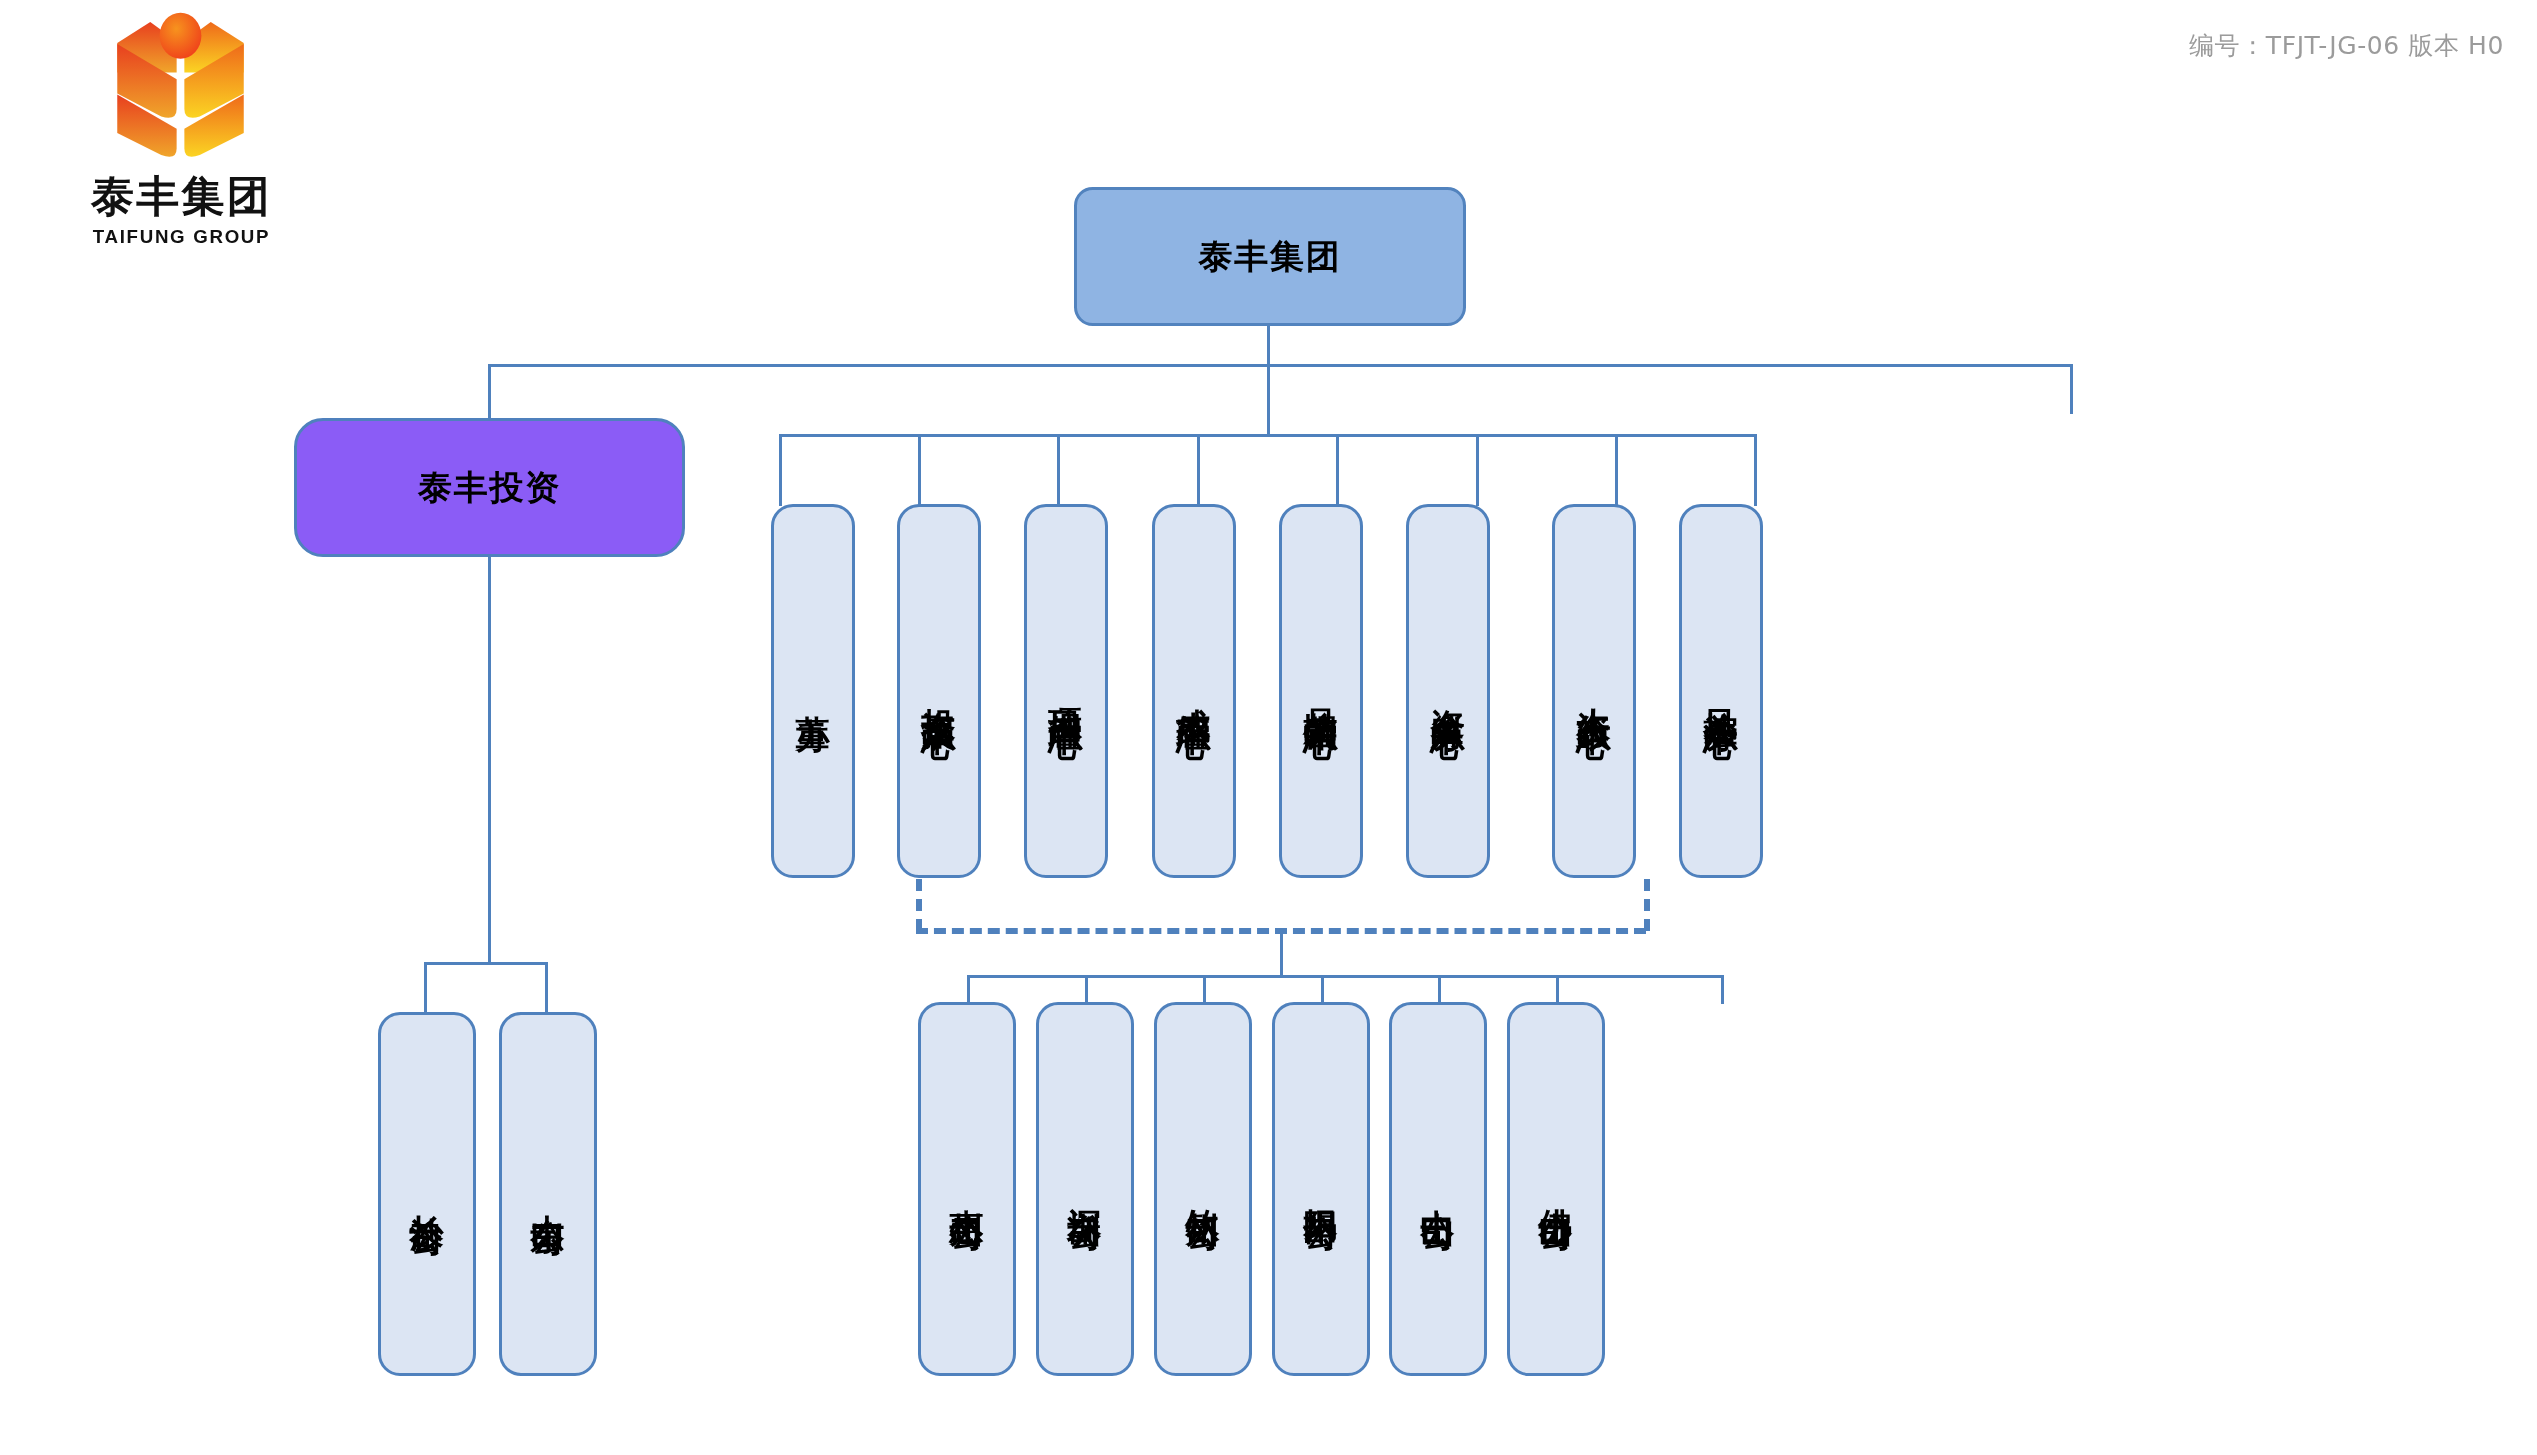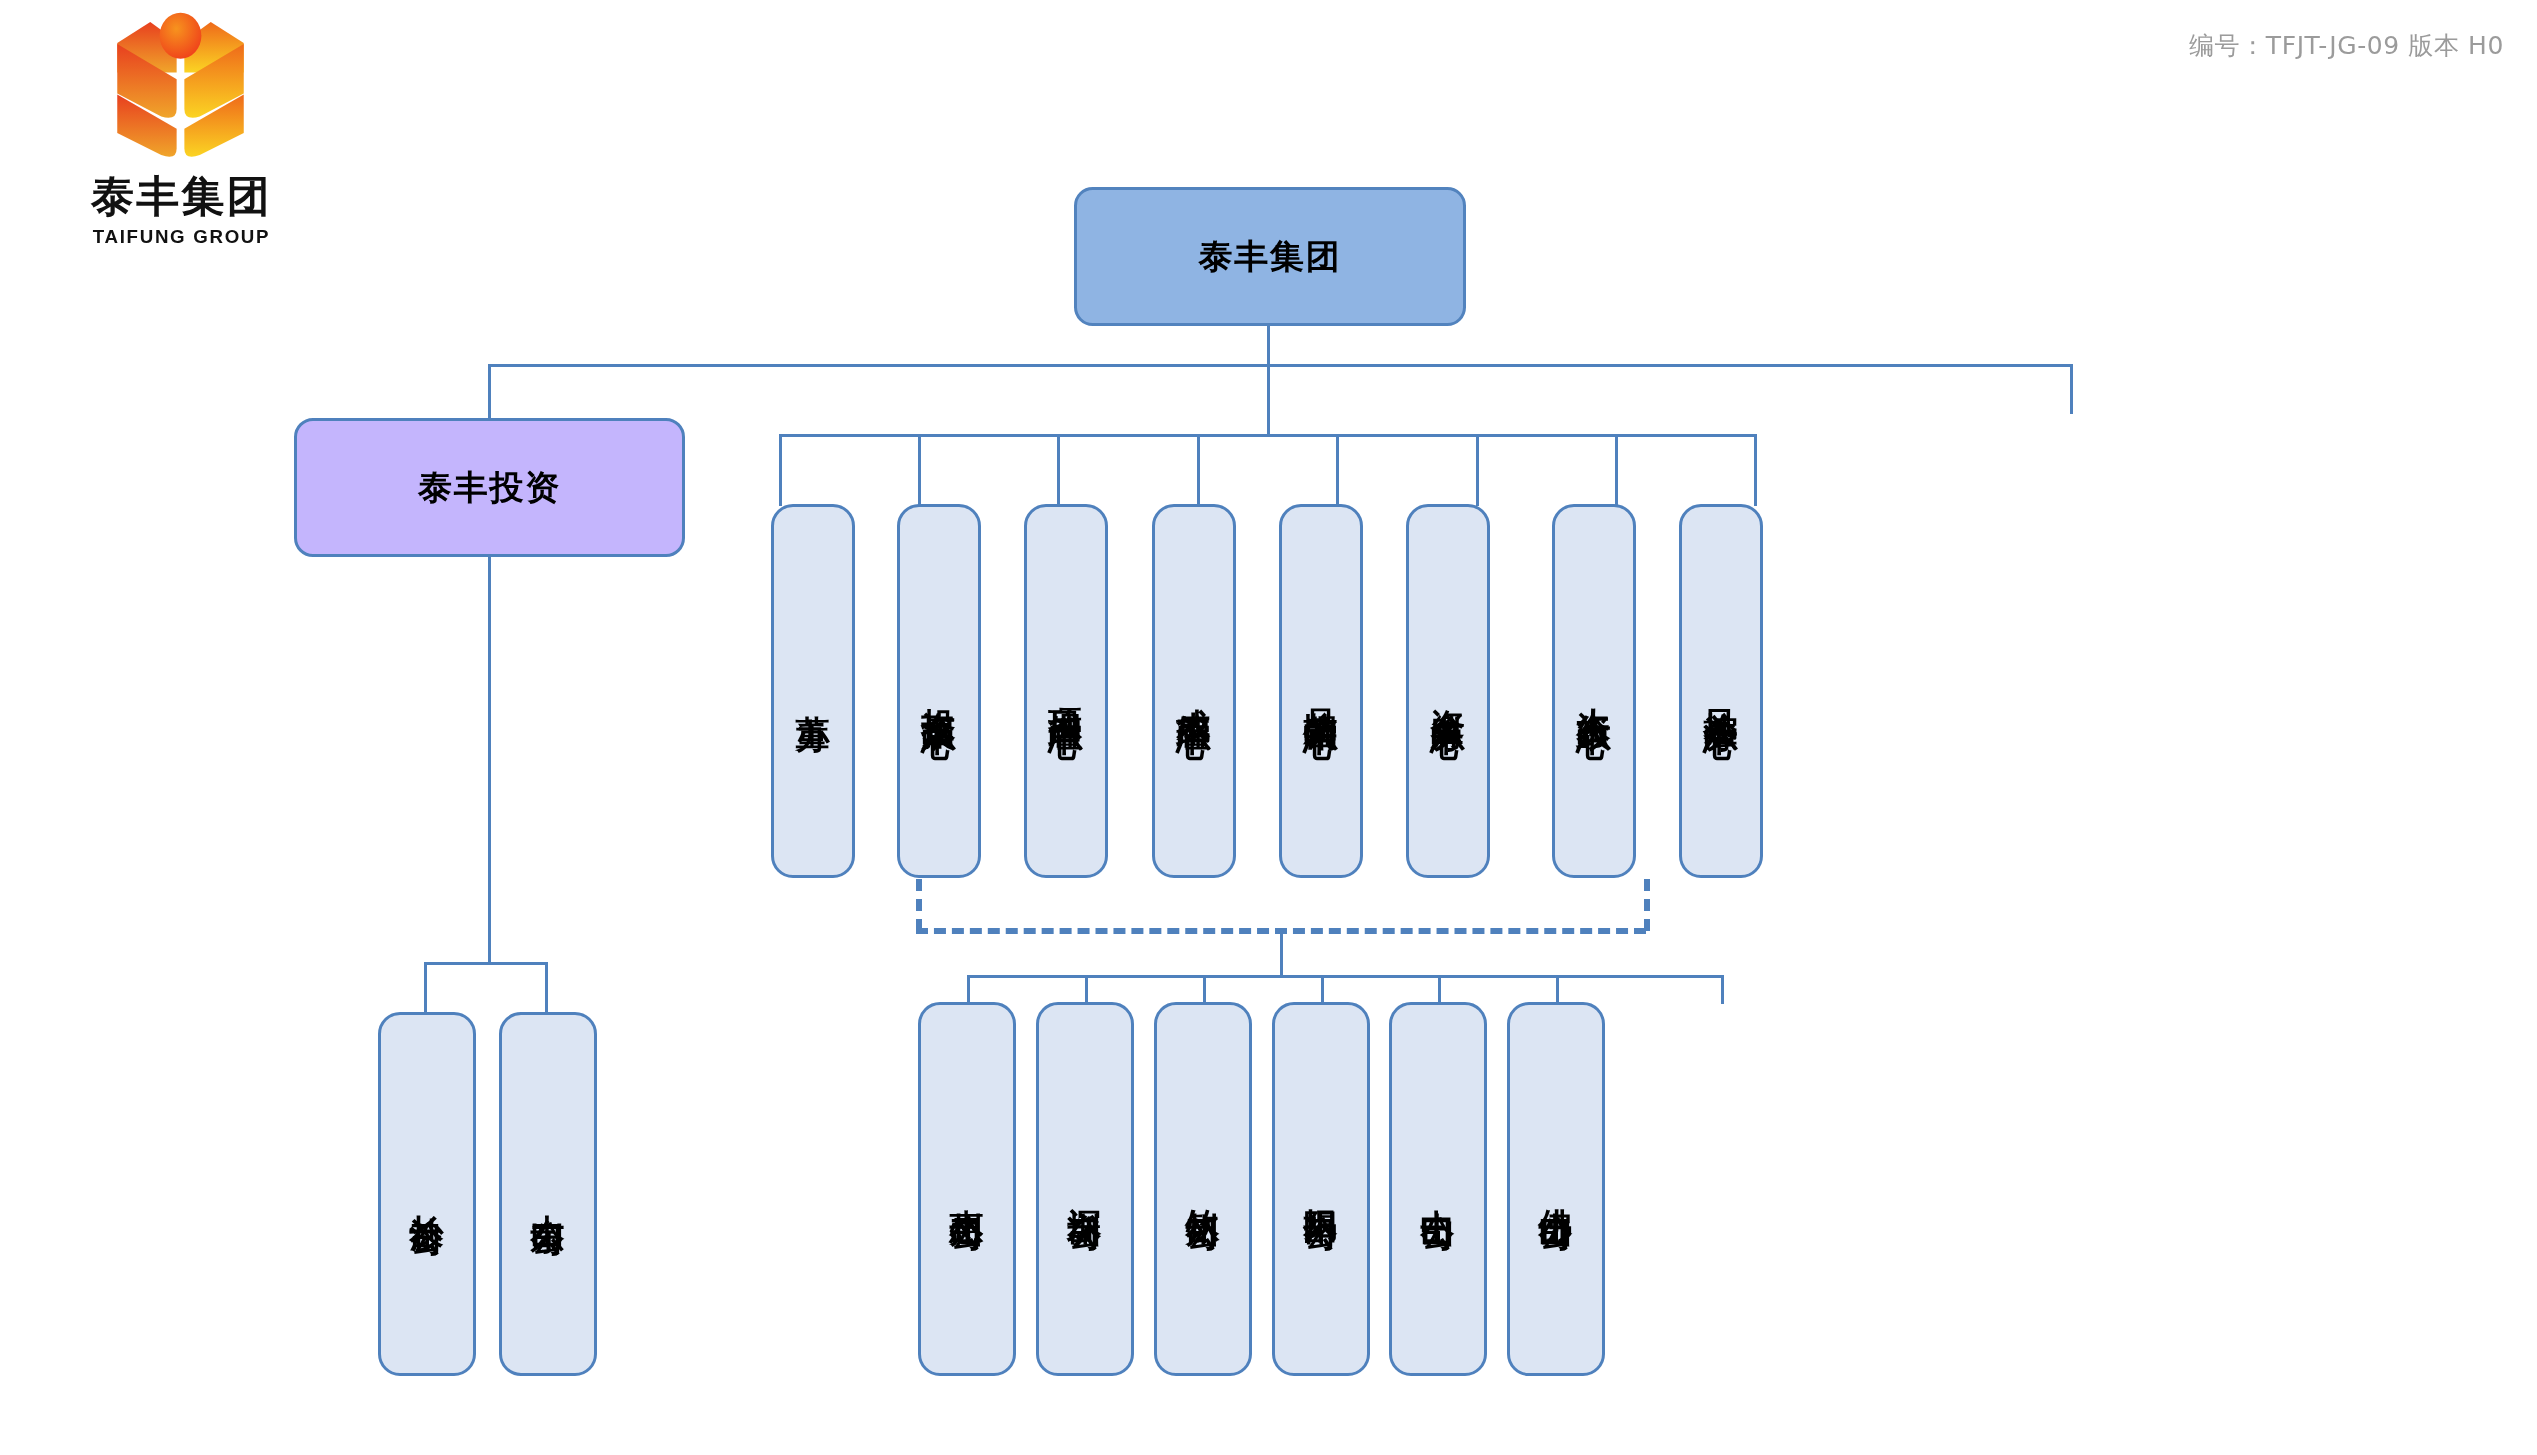--- a/index.html
+++ b/index.html
@@ -17,21 +17,21 @@
 
   
   .doc-code{position:absolute;right:34px;top:29px;font-size:25px;color:#9b9b9b;
             letter-spacing:0.6px;white-space:nowrap;
             font-family:"DejaVu Sans","Liberation Sans",sans-serif;}
 
   
   .node{position:absolute;box-sizing:border-box;border:3.9px solid #4f81bd;
         background:#d7e2f2;display:flex;align-items:center;justify-content:center;}
   .node.root{background:#8fb4e3;border-color:#5283be;border-radius:18.7px;}
-  .node.div{background:#c4b5fd;border-radius:19px;}
+  .node.div{background:#8b5cf6;border-radius:29px;}
   .node.dept{background:#dce5f3;border-radius:22px;}
   .node.co{background:#dce5f3;border-radius:22px;}
 
   .lbl-h{font-size:34px;font-weight:bold;color:#000;letter-spacing:1.7px;white-space:nowrap;
          font-family:"DejaVu Sans","Liberation Sans",sans-serif;}
   .lbl-v{font-size:34px;font-weight:bold;color:#000;line-height:1.06;
          writing-mode:vertical-rl;text-orientation:upright;letter-spacing:3.3px;
          font-family:"DejaVu Sans","Liberation Sans",sans-serif;}
 
   
@@ -71,21 +71,21 @@
 
       <path d="M40 152 L148 214 L148 250 Q148 272 120 262 L40 222 Z" fill="url(#gL)"></path>
       <path d="M270 152 L162 214 L162 250 Q162 272 190 262 L270 222 Z" fill="url(#gR)"></path>
 
       <ellipse cx="155" cy="45" rx="38" ry="42" fill="url(#gD)"></ellipse>
     </svg>
     <div class="logo-cn">泰丰集团</div>
     <div class="logo-en">TAIFUNG GROUP</div>
   </div>
 
-  <div class="doc-code">编号：TFJT-JG-09  版本 H0</div>
+  <div class="doc-code">编号：TFJT-JG-06  版本 H0</div>
 
   <div class="ln v" style="left:1267px;top:325px;height:43px;"></div>
 
   <div class="ln h" style="left:488px;top:364px;width:1585px;"></div>
 
   <div class="ln v" style="left:488px;top:364px;height:55px;"></div>
 
   <div class="ln v" style="left:2070px;top:364px;height:50px;"></div>
 
   <div class="ln v" style="left:1267px;top:364px;height:72px;"></div>

